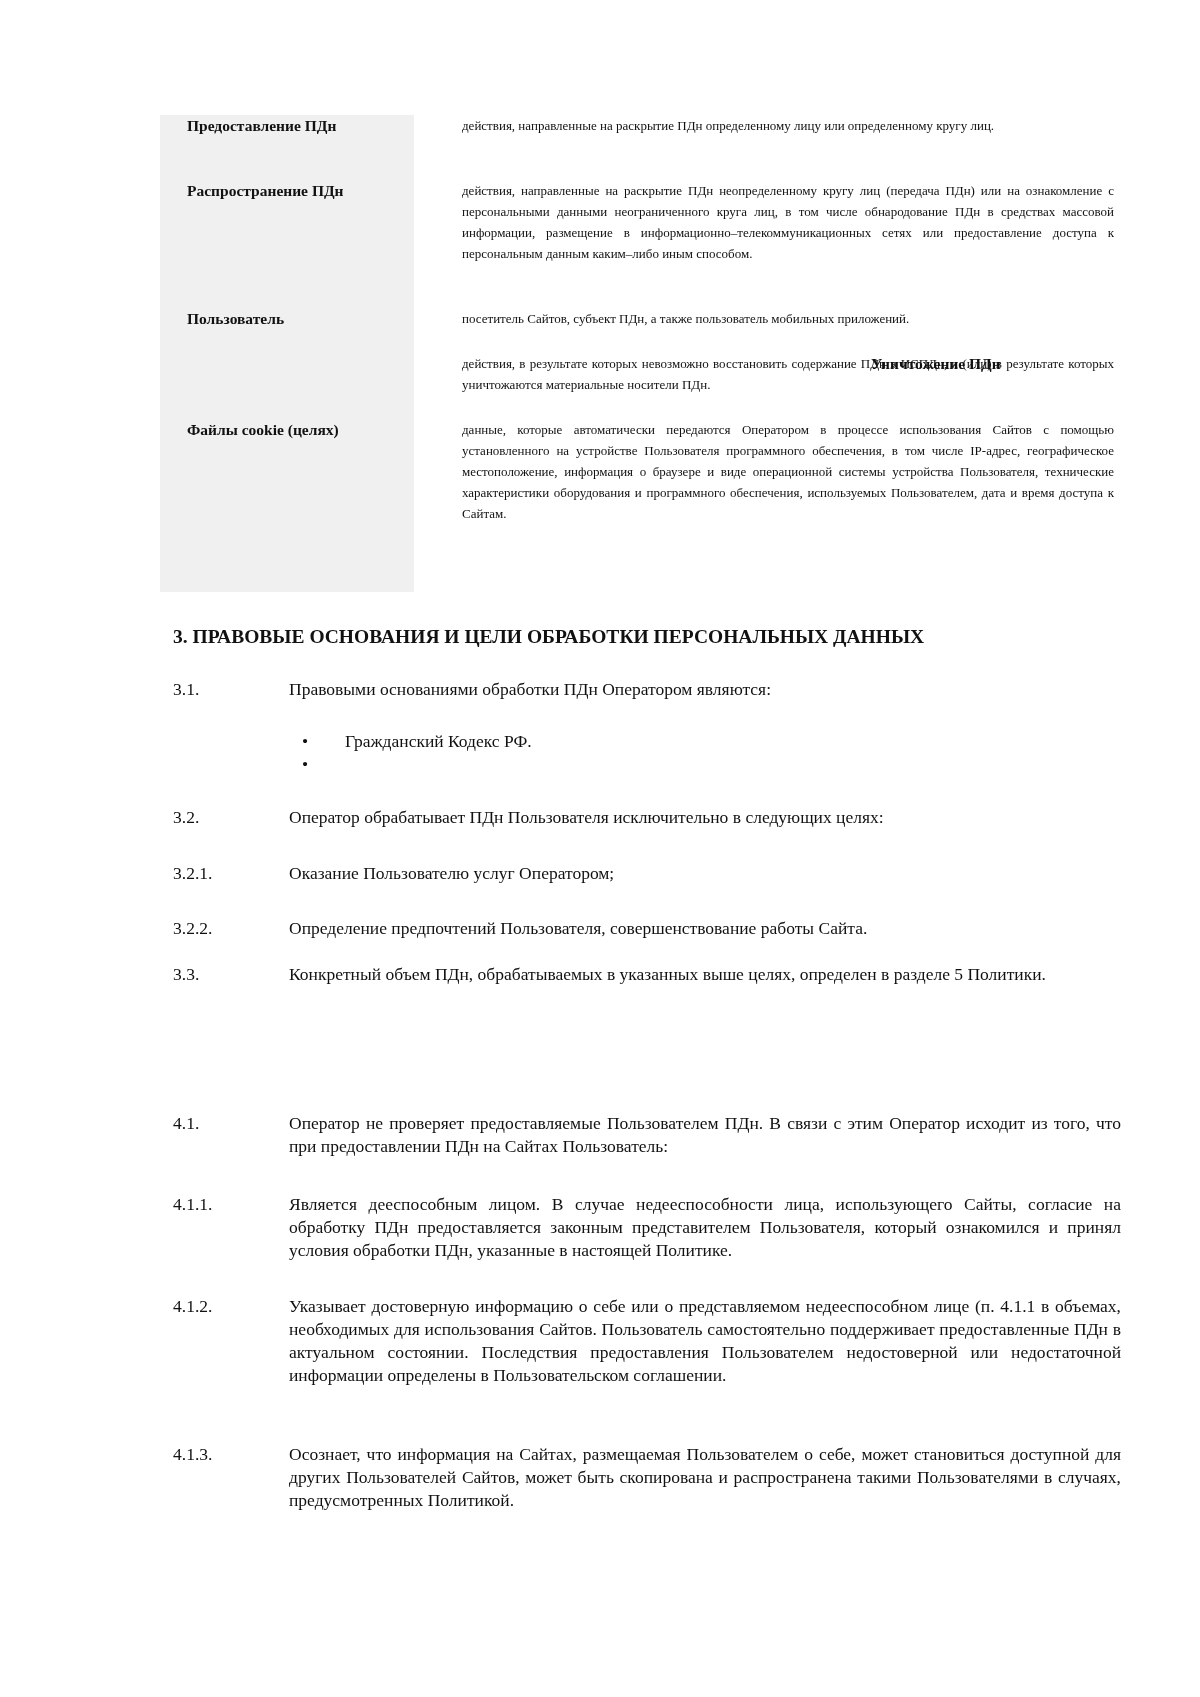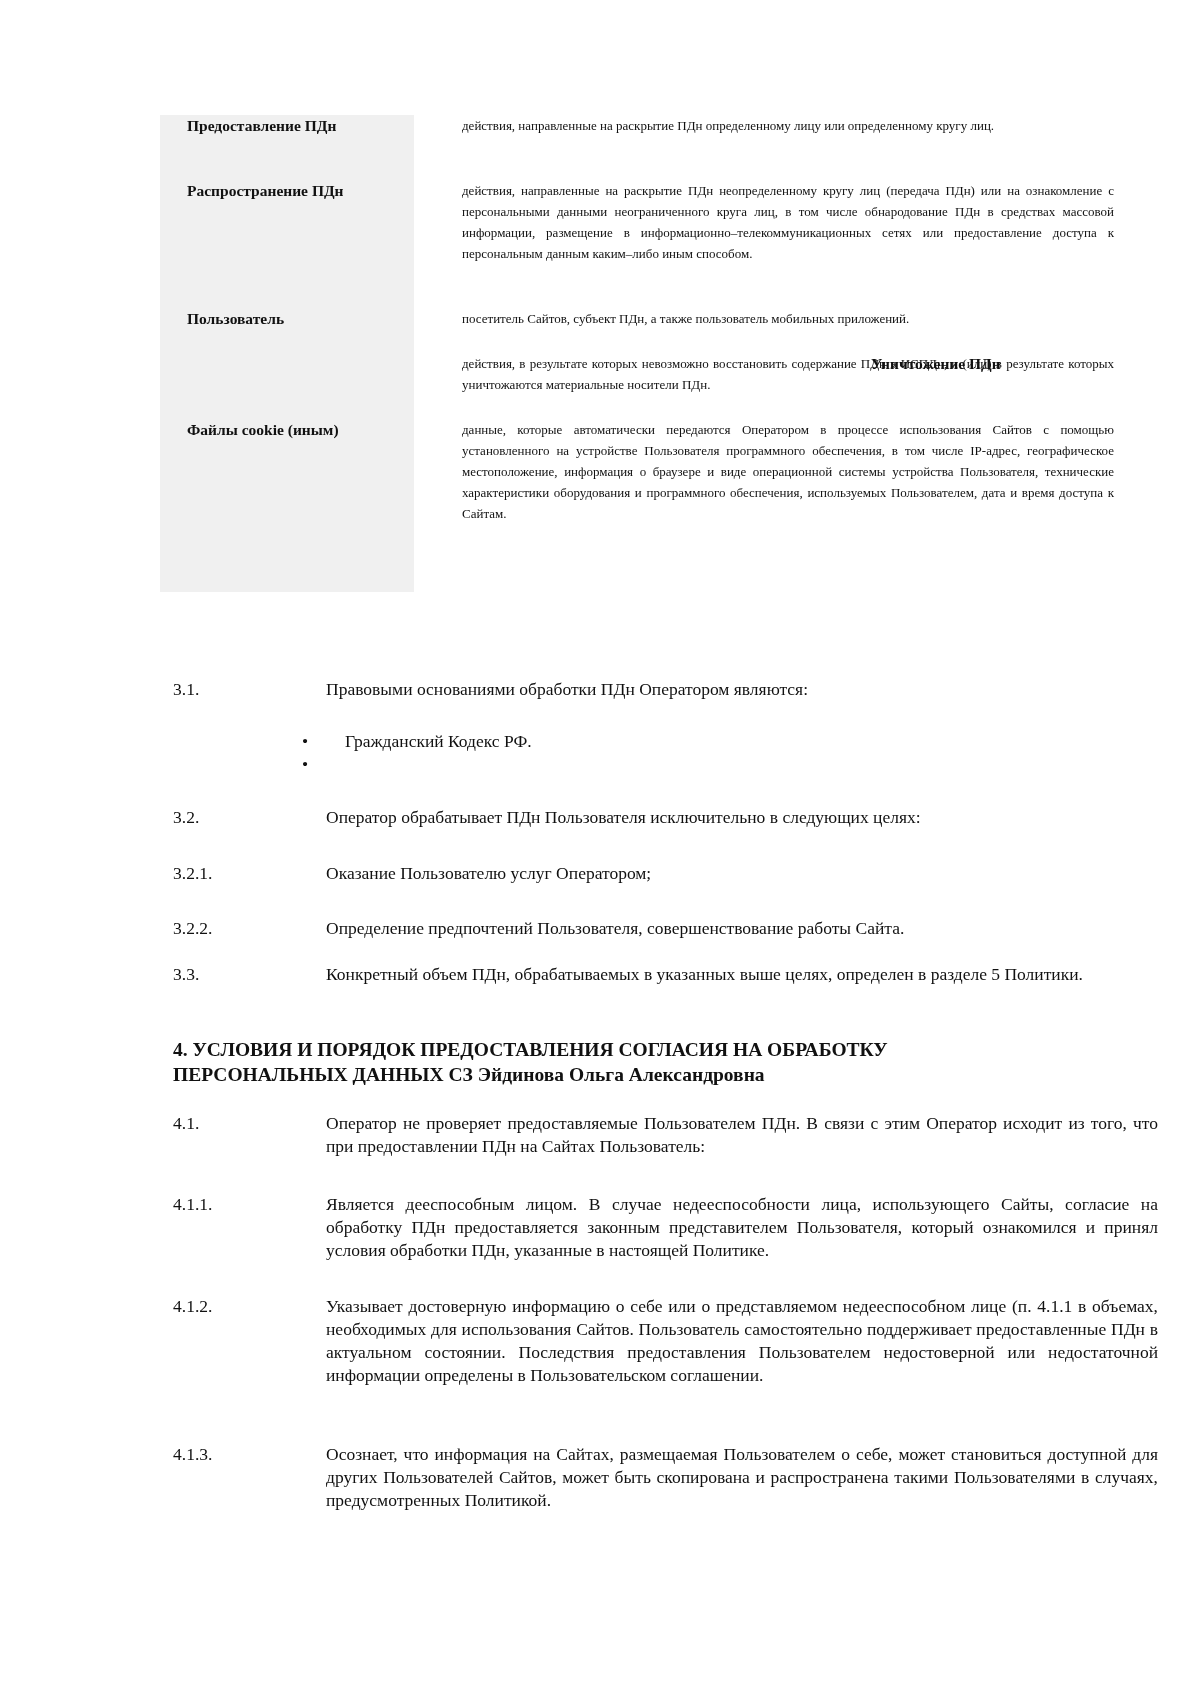--- a/index.html
+++ b/index.html
@@ -21,21 +21,21 @@
       position: absolute; left: 286px; width: 652px;
       font-size: 13px; line-height: 21px; text-align: justify;
     }
 
     .sec-heading {
       position: absolute; left: 173px; width: 920px;
       font-weight: bold; font-size: 19.5px; line-height: 25px;
     }
     .clause { position: absolute; left: 173px; width: 948px; font-size: 17.5px; line-height: 23px; }
     .clause-num { position: absolute; left: 0; top: 0; }
-    .clause-text { position: absolute; left: 116px; width: 832px; text-align: justify; margin-left: 37px; }
+    .clause-text { position: absolute; left: 116px; width: 832px; text-align: justify; }
     .bullet-list { position: absolute; left: 290px; width: 800px; font-size: 17.5px; line-height: 23px; margin: 0; padding: 0; list-style: none; }
     .bullet-list li { position: relative; padding-left: 55px; }
     .bullet-list li .bullet { position: absolute; left: 12px; top: 0; }
   </style>
 </head>
 <body>
 
 <div class="page">
 
   <div class="def-table">
@@ -55,25 +55,26 @@
       <div class="def-term">Пользователь</div>
       <div class="def-text">посетитель Сайтов, субъект ПДн, а также пользователь мобильных приложений.</div>
     </div>
 
     <div class="def-row" style="position:absolute; top:238px; left:0; width:938px;justify-content:flex-end;">
       <div class="def-term">Уничтожение ПДн</div>
       <div class="def-text">действия, в результате которых невозможно восстановить содержание ПДн в ИСПДн, и (или) в результате которых уничтожаются материальные носители ПДн.</div>
     </div>
 
     <div class="def-row" style="position:absolute; top:304px; left:0; width:938px;">
-      <div class="def-term">Файлы cookie (иным)</div>
+      <div class="def-term">Файлы cookie (целях)</div>
       <div class="def-text">данные, которые автоматически передаются Оператором в процессе использования Сайтов с помощью установленного на устройстве Пользователя программного обеспечения, в том числе IP-адрес, географическое местоположение, информация о браузере и виде операционной системы устройства Пользователя, технические характеристики оборудования и программного обеспечения, используемых Пользователем, дата и время доступа к Сайтам.</div>
     </div>
   </div>
 
+  <div class="sec-heading" style="top:624px;">3. ПРАВОВЫЕ ОСНОВАНИЯ И ЦЕЛИ ОБРАБОТКИ ПЕРСОНАЛЬНЫХ ДАННЫХ</div>
 
   <div class="clause" style="top:678px;">
     <span class="clause-num">3.1.</span>
     <span class="clause-text">Правовыми основаниями обработки ПДн Оператором являются:</span>
   </div>
 
   <ul class="bullet-list" style="top:730px;">
     <li>
       <span class="bullet">•</span>
       <span>Гражданский Кодекс РФ.</span>
@@ -96,24 +97,20 @@
   <div class="clause" style="top:917px;">
     <span class="clause-num">3.2.2.</span>
     <span class="clause-text">Определение предпочтений Пользователя, совершенствование работы Сайта.</span>
   </div>
 
   <div class="clause" style="top:963px;">
     <span class="clause-num">3.3.</span>
     <span class="clause-text">Конкретный объем ПДн, обрабатываемых в указанных выше целях, определен в разделе 5 Политики.</span>
   </div>
 
-  <div class="sec-heading" style="top:1037px;">
-    <div>4. УСЛОВИЯ И ПОРЯДОК ПРЕДОСТАВЛЕНИЯ СОГЛАСИЯ НА ОБРАБОТКУ</div>
-    <div>ПЕРСОНАЛЬНЫХ ДАННЫХ СЗ Эйдинова Ольга Александровна</div>
-  </div>
 
   <div class="clause" style="top:1112px;">
     <span class="clause-num">4.1.</span>
     <span class="clause-text">Оператор не проверяет предоставляемые Пользователем ПДн. В связи с этим Оператор исходит из того, что при предоставлении ПДн на Сайтах Пользователь:</span>
   </div>
 
   <div class="clause" style="top:1193px;">
     <span class="clause-num">4.1.1.</span>
     <span class="clause-text">Является дееспособным лицом. В случае недееспособности лица, использующего Сайты, согласие на обработку ПДн предоставляется законным представителем Пользователя, который ознакомился и принял условия обработки ПДн, указанные в настоящей Политике.</span>
   </div>

